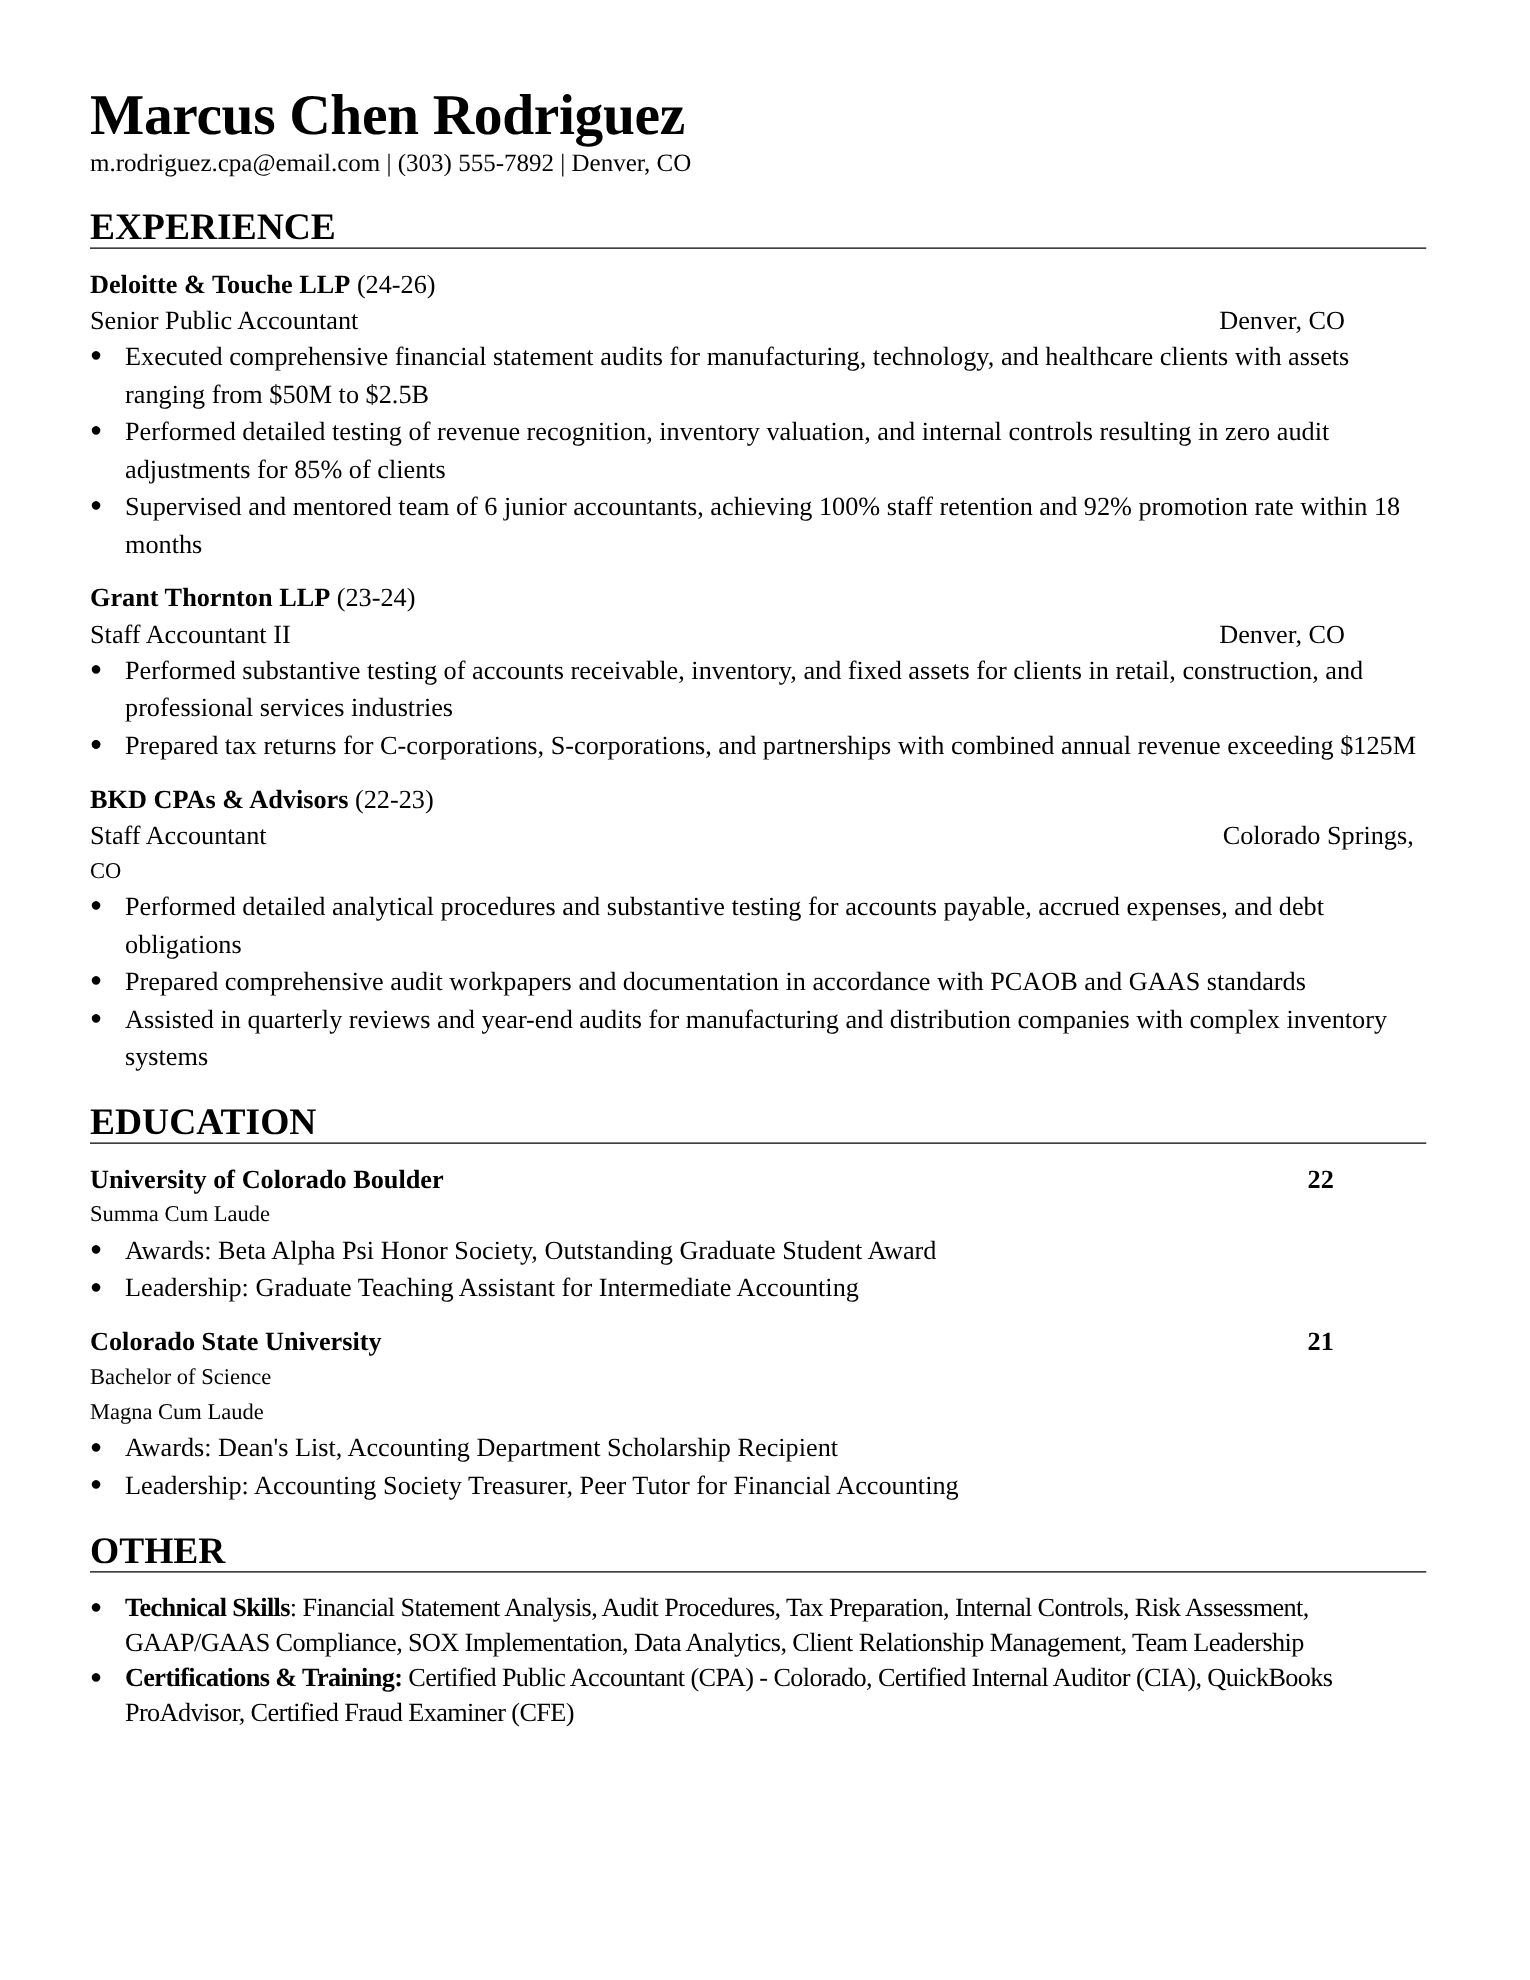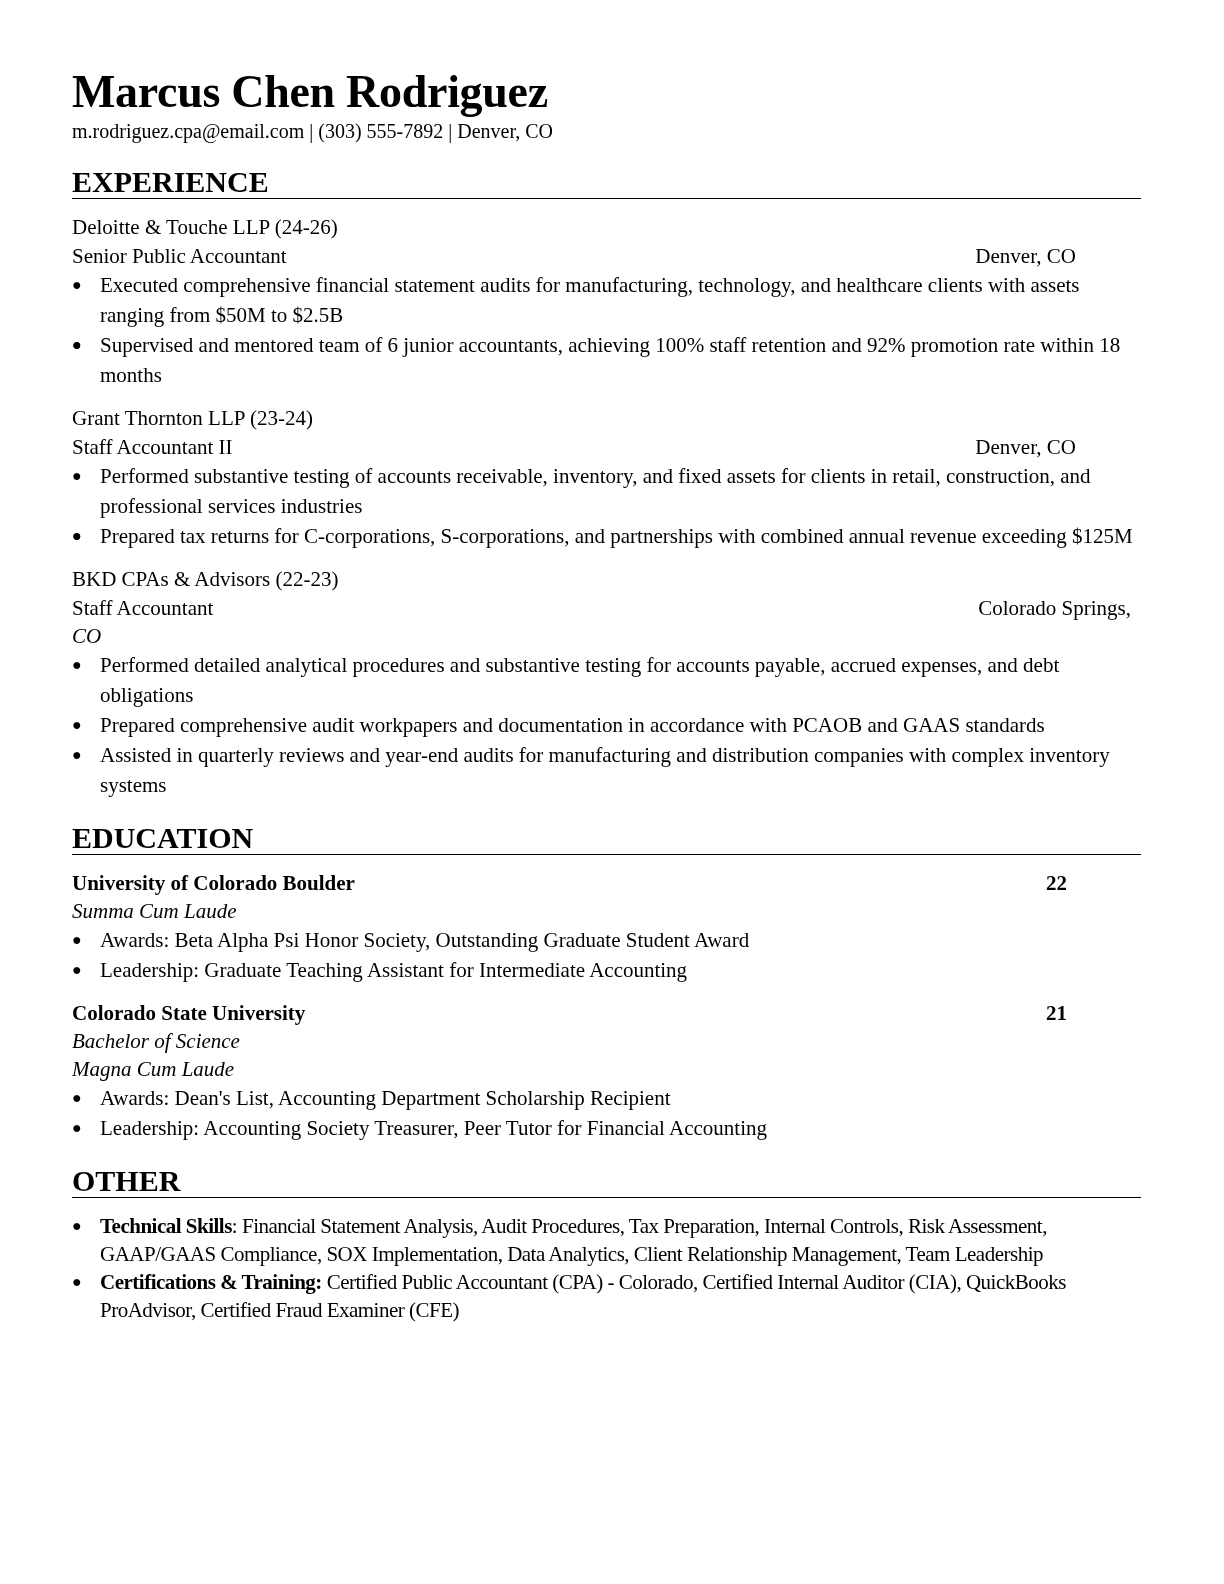--- a/index.html
+++ b/index.html
@@ -5,25 +5,25 @@
   html, body { margin: 0; padding: 0; background: #ffffff; }
   body { width: 1224px; height: 1584px; position: relative; overflow: hidden;
          font-family: "Liberation Serif", "DejaVu Serif", serif; color: #000; }
   .page { position: absolute; left: 72px; top: 66px; width: 1069px; }
   .name { font-size: 46px; font-weight: bold; line-height: 52px; margin: 0; letter-spacing: -0.3px; }
   .contact { font-size: 20px; line-height: 26px; margin-top: 0px; }
   .section-title { font-size: 30px; font-weight: bold; line-height: 28px; margin-top: 24px;
                    padding-bottom: 2px; border-bottom: 1.5px solid #000; }
   .entry { margin-top: 14px; }
   .entry-head { font-size: 21px; line-height: 29px; }
-  .entry-head b { font-weight: normal; }
+  .entry-head b { font-weight: bold; }
   .row { display: flex; justify-content: space-between; font-size: 21px; line-height: 28px; }
   .row .right { padding-right: 65px; }
   .row.wide .right { padding-right: 10px; }
-  .sub { font-size: 21px; line-height: 28px; font-style: italic; }
+  .sub { font-size: 18px; line-height: 28px; }
   ul { list-style: none; margin: 0; padding: 0; }
   li { position: relative; padding-left: 28px; font-size: 21px; line-height: 30px; }
   li .bullet { position: absolute; left: 0; top: 0; font-size: 16px; }
   .edu-row { display: flex; justify-content: space-between; font-size: 21px; line-height: 28px; font-weight: bold; }
   .edu-row .year { padding-right: 74px; }
   .other li { font-size: 21px; letter-spacing: -0.5px; line-height: 28px; }
   .other { margin-top: 14px; }
 </style>
 </head>
 <body>
@@ -38,21 +38,21 @@
     <div class="entry-head">
       <b>Deloitte &amp; Touche LLP</b>
       <span>(24-26)</span>
     </div>
     <div class="row">
       <span>Senior Public Accountant</span>
       <span class="right">Denver, CO</span>
     </div>
     <ul>
       <li><span class="bullet">●</span><span>Executed comprehensive financial statement audits for manufacturing, technology, and healthcare clients with assets ranging from $50M to $2.5B</span></li>
-      <li><span class="bullet">●</span></li>
+      <li><span class="bullet">●</span><span>Performed detailed testing of revenue recognition, inventory valuation, and internal controls resulting in zero audit adjustments for 85% of clients</span></li>
       <li><span class="bullet">●</span><span>Supervised and mentored team of 6 junior accountants, achieving 100% staff retention and 92% promotion rate within 18 months</span></li>
     </ul>
   </div>
 
   <div class="entry">
     <div class="entry-head">
       <b>Grant Thornton LLP</b>
       <span>(23-24)</span>
     </div>
     <div class="row">

